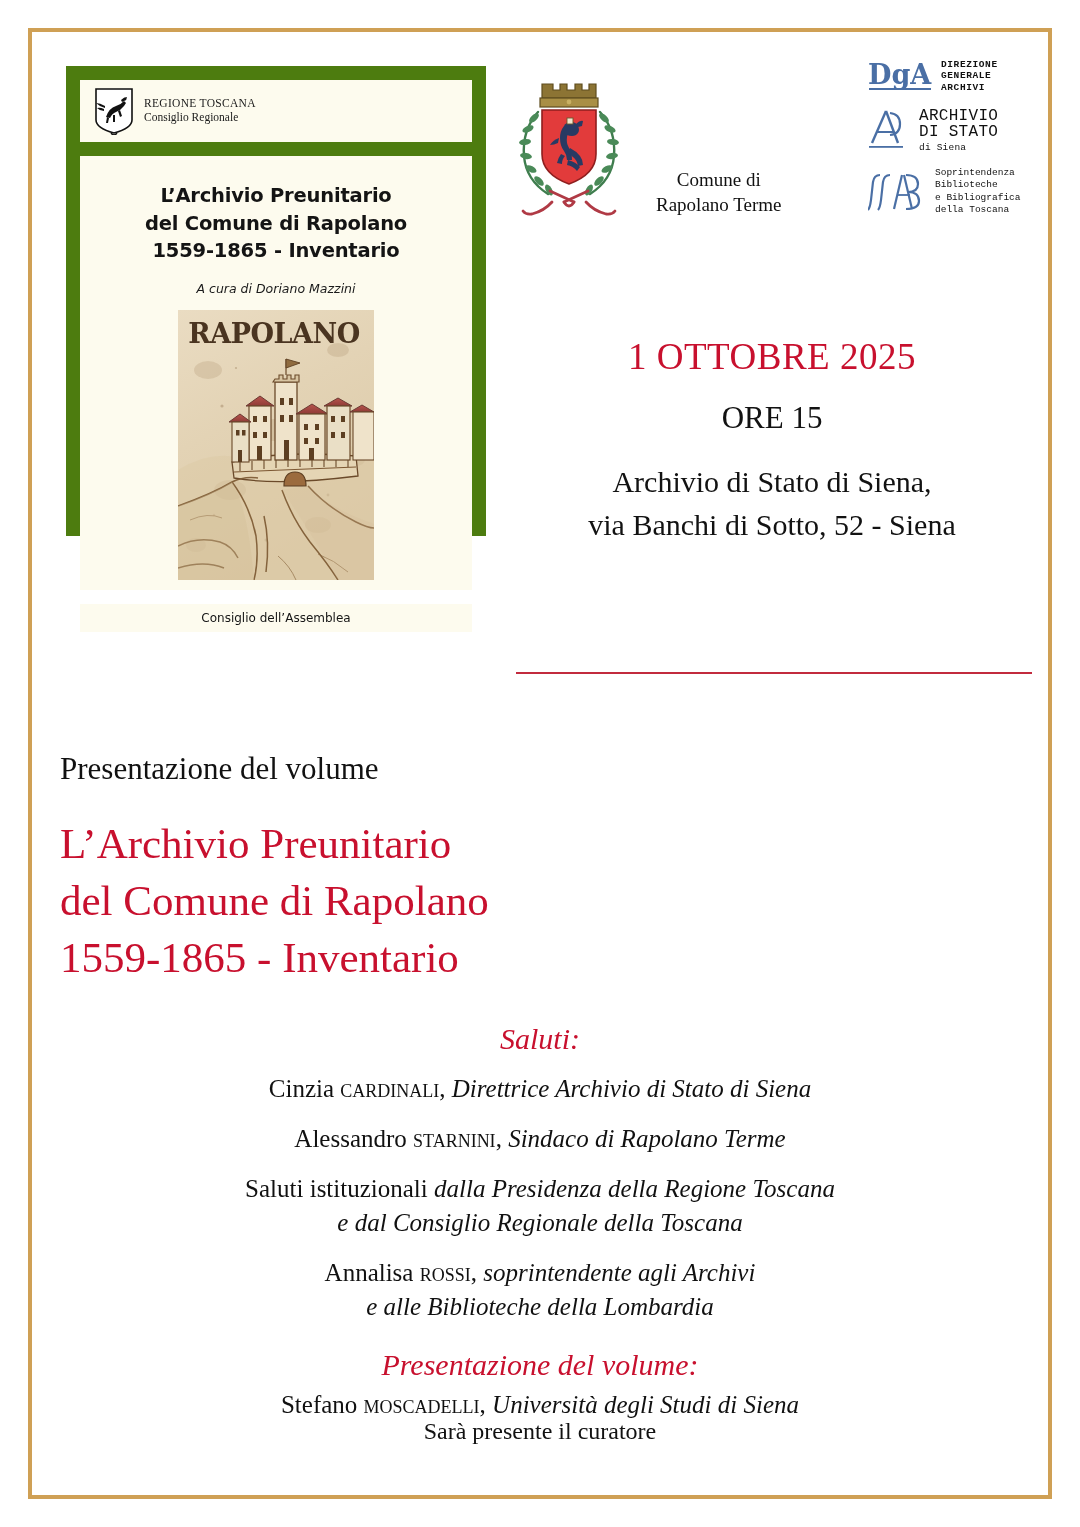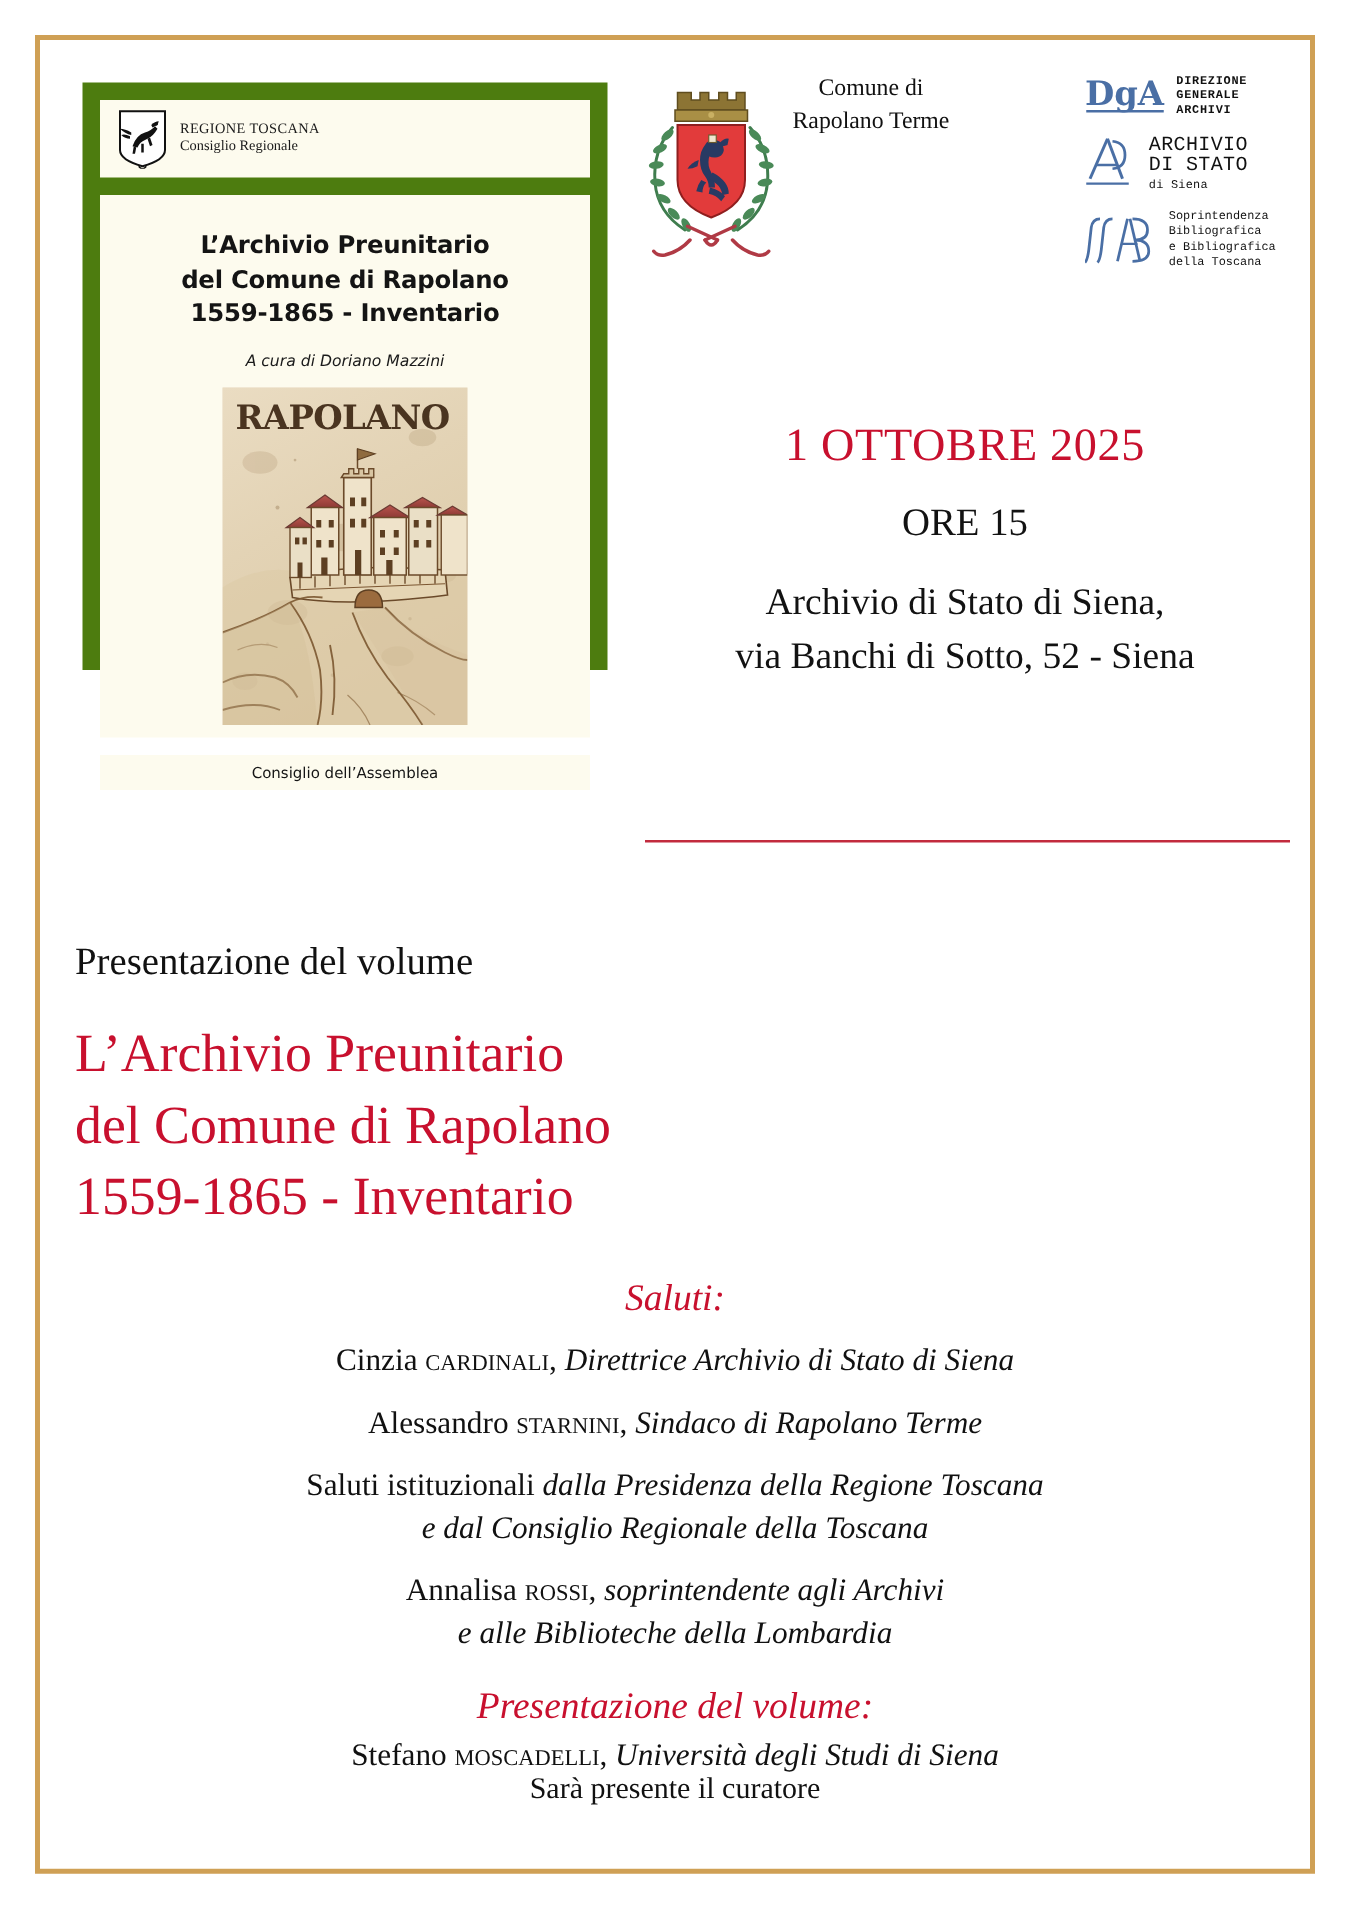--- a/index.html
+++ b/index.html
@@ -125,22 +125,22 @@
   }
 
   
   .comune-block {
     position: absolute;
     left: 508px;
     top: 58px;
     width: 300px;
     height: 160px;
     display: flex;
-    align-items: flex-start;
-    gap: 4px;
+    align-items: flex-end;
+    gap: 26px;
   }
   .comune-label {
     font-family: "Liberation Serif", serif;
     font-size: 19px;
     line-height: 1.35;
     color: #111;
     text-align: center;
     white-space: nowrap;
   }
 
@@ -531,21 +531,21 @@
       <svg class="logo-mark" width="60" height="46" viewBox="0 0 60 46">
         <path d="M12 6 q-6 0-7 7 q-1 9 -2 18 q-1 8 -3 10" stroke="#4a6fa5" stroke-width="2.2" fill="none"></path>
         <path d="M22 6 q-6 0-7 7 q-1 9 -2 18 q-1 8 -3 10" stroke="#4a6fa5" stroke-width="2.2" fill="none"></path>
         <path d="M34 6 L26 40" stroke="#4a6fa5" stroke-width="2.2" fill="none"></path>
         <path d="M36 6 L44 40" stroke="#4a6fa5" stroke-width="2.2" fill="none"></path>
         <path d="M29 26 H42" stroke="#4a6fa5" stroke-width="1.8" fill="none"></path>
         <path d="M38 6 q12 0 12 9 q0 8-10 8 q11 0 11 9 q0 8-13 8" stroke="#4a6fa5" stroke-width="2.2" fill="none"></path>
       </svg>
       <div class="logo-words sab-words">
         <div>Soprintendenza</div>
-        <div>Bibliografica</div>
+        <div>Biblioteche</div>
         <div>e Bibliografica</div>
         <div>della Toscana</div>
       </div>
     </div>
   </div>
 
   <div class="event-block">
     <div class="event-date">1 OTTOBRE 2025</div>
     <div class="event-time">ORE 15</div>
     <div class="event-venue">

